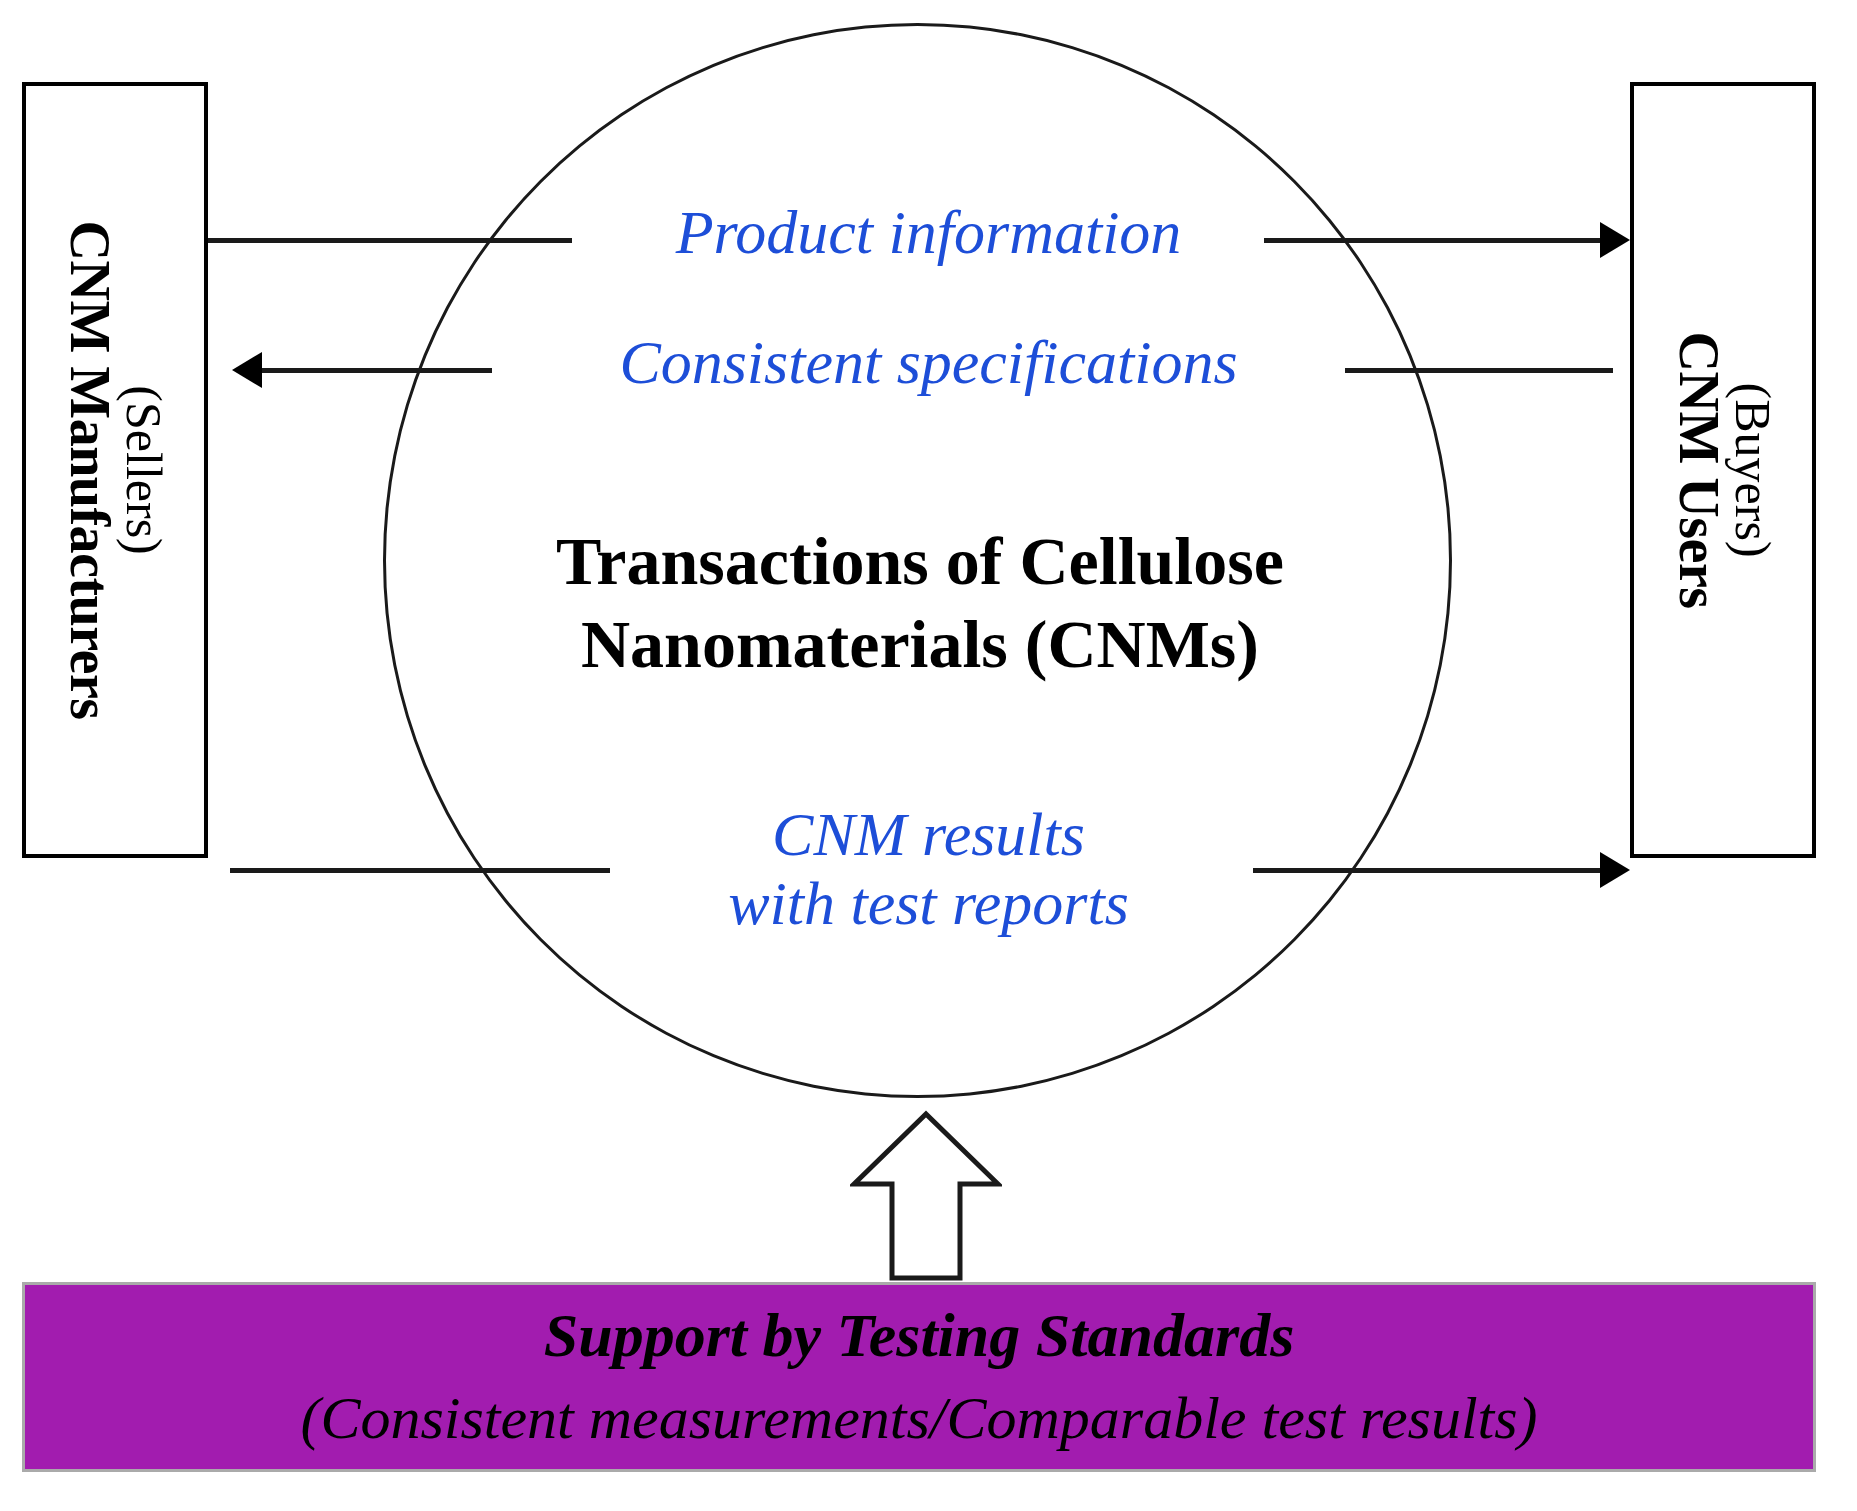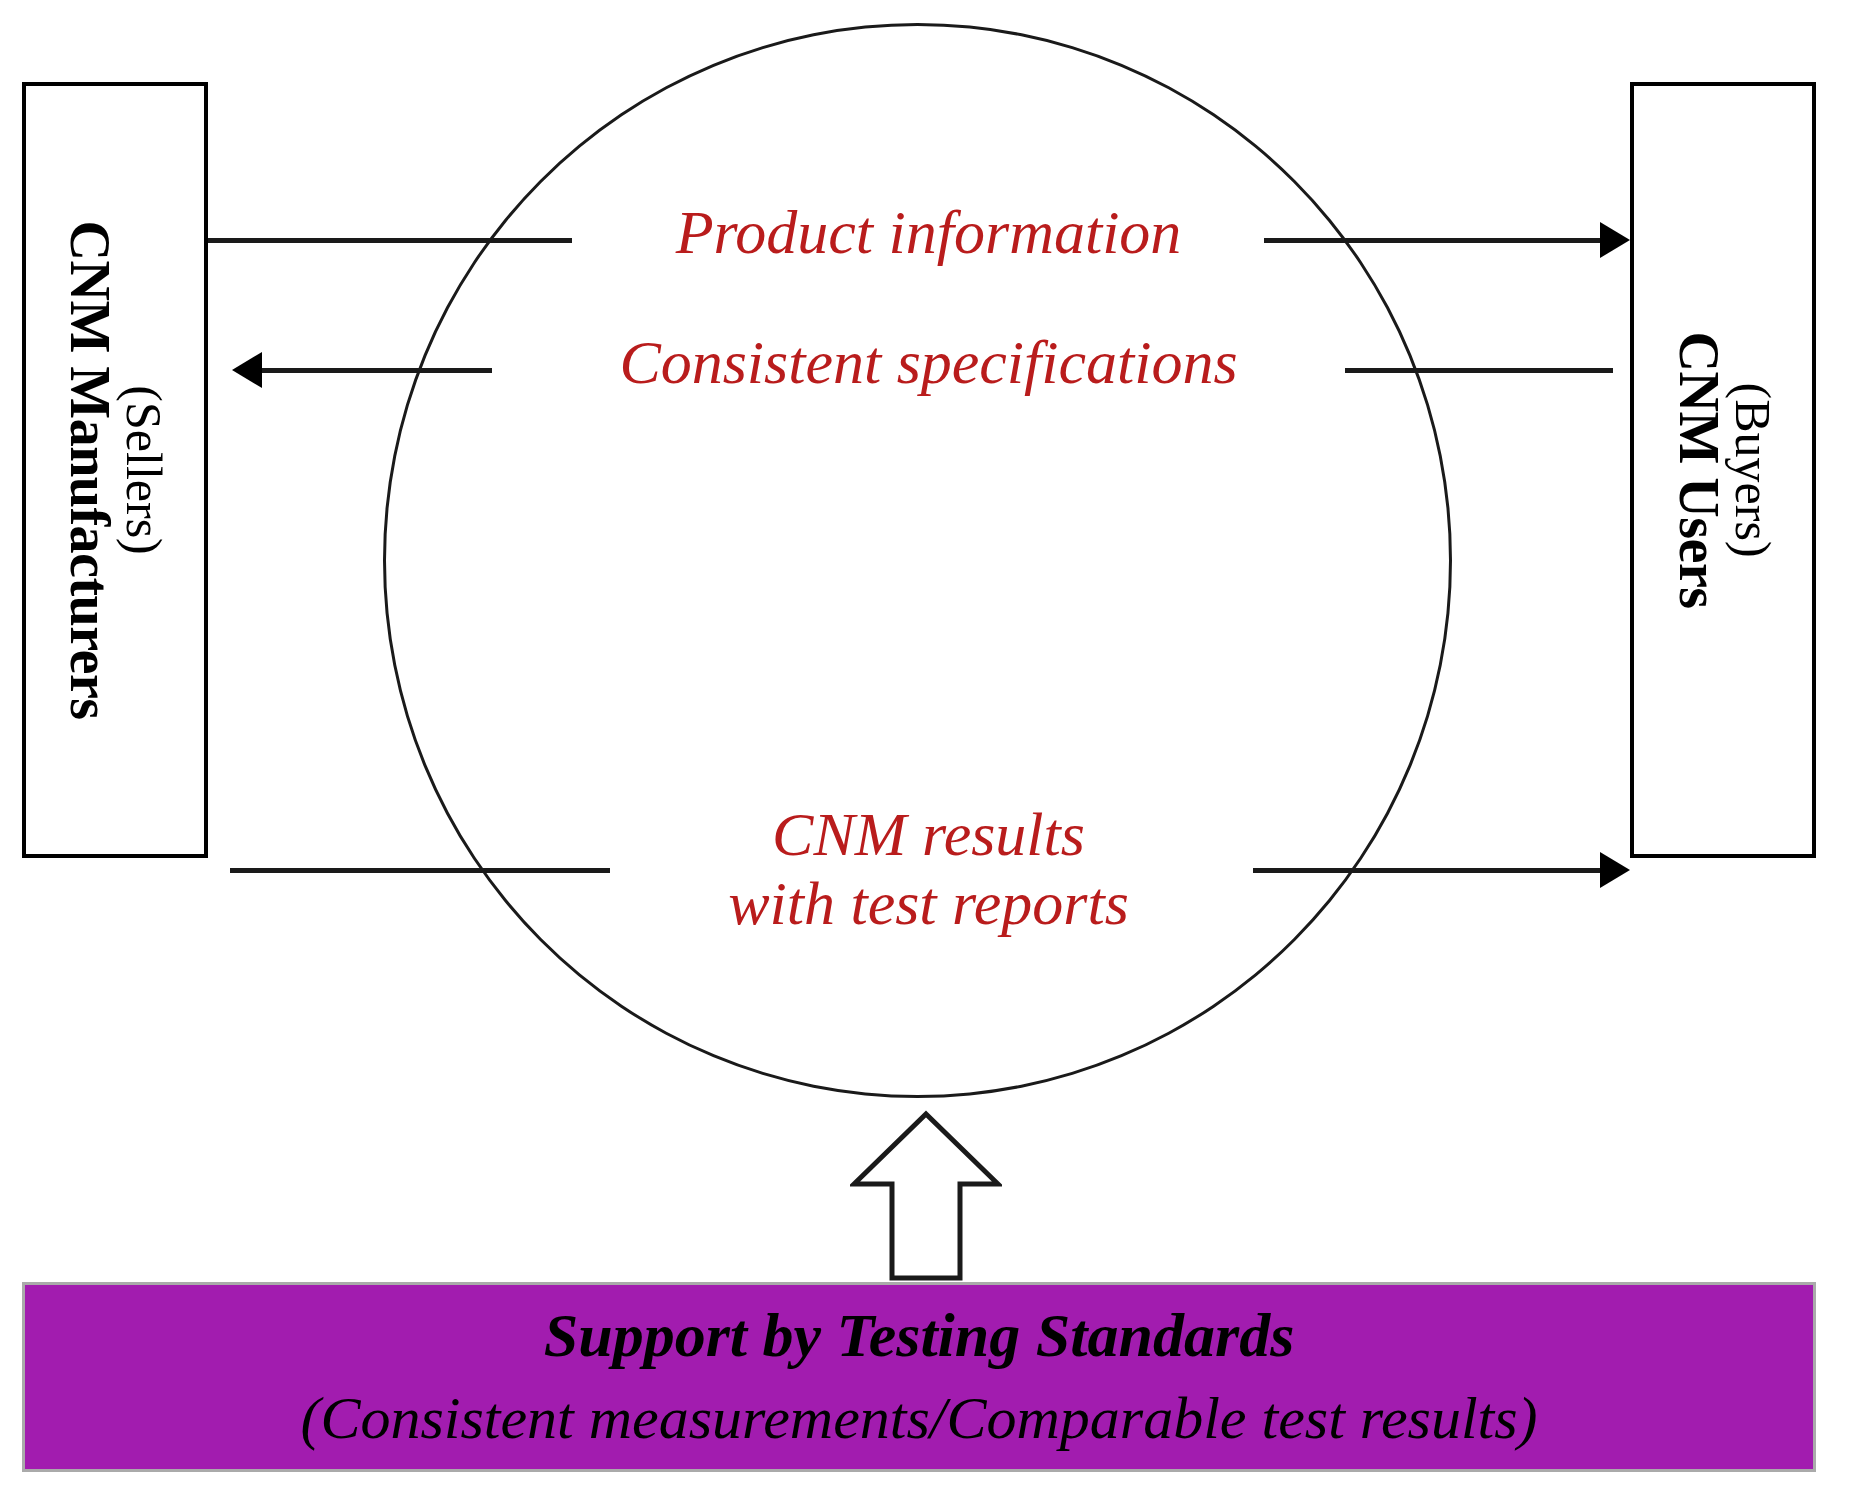--- a/index.html
+++ b/index.html
@@ -111,21 +111,21 @@
   
   #line-cs-left   { left: 230px;  top: 868px; width: 380px; }
   #line-cs-right  { left: 1253px; top: 868px; width: 357px; }
   #arrow-cs       { left: 1600px; top: 852px; }
 
   
   .flow-label {
     position: absolute;
     font-style: italic;
     font-family: "Liberation Serif", serif;
-    color: #b91c1c;
+    color: #1d4ed8;
     text-align: center;
     white-space: nowrap;
     line-height: 1.12;
   }
   #label-product-information {
     left: 0;
     top: 198px;
     width: 1857px;
     font-size: 62px;
   }
@@ -221,20 +221,24 @@
   <div class="hline" id="line-pi-left"></div>
   <div class="hline" id="line-pi-right"></div>
   <div class="arrow-right" id="arrow-pi"></div>
   <div class="flow-label" id="label-product-information">Product information</div>
 
   <div class="hline" id="line-ps-left"></div>
   <div class="hline" id="line-ps-right"></div>
   <div class="arrow-left" id="arrow-ps"></div>
   <div class="flow-label" id="label-procurement-specifications">Consistent specifications</div>
 
+  <div id="center-title">
+    <div>Transactions of Cellulose</div>
+    <div>Nanomaterials (CNMs)</div>
+  </div>
 
   <div class="hline" id="line-cs-left"></div>
   <div class="hline" id="line-cs-right"></div>
   <div class="arrow-right" id="arrow-cs"></div>
   <div class="flow-label" id="label-cnm-supply">
     <div>CNM results</div>
     <div>with test reports</div>
   </div>
 
   <svg id="hollow-arrow" viewBox="0 0 152 172">

